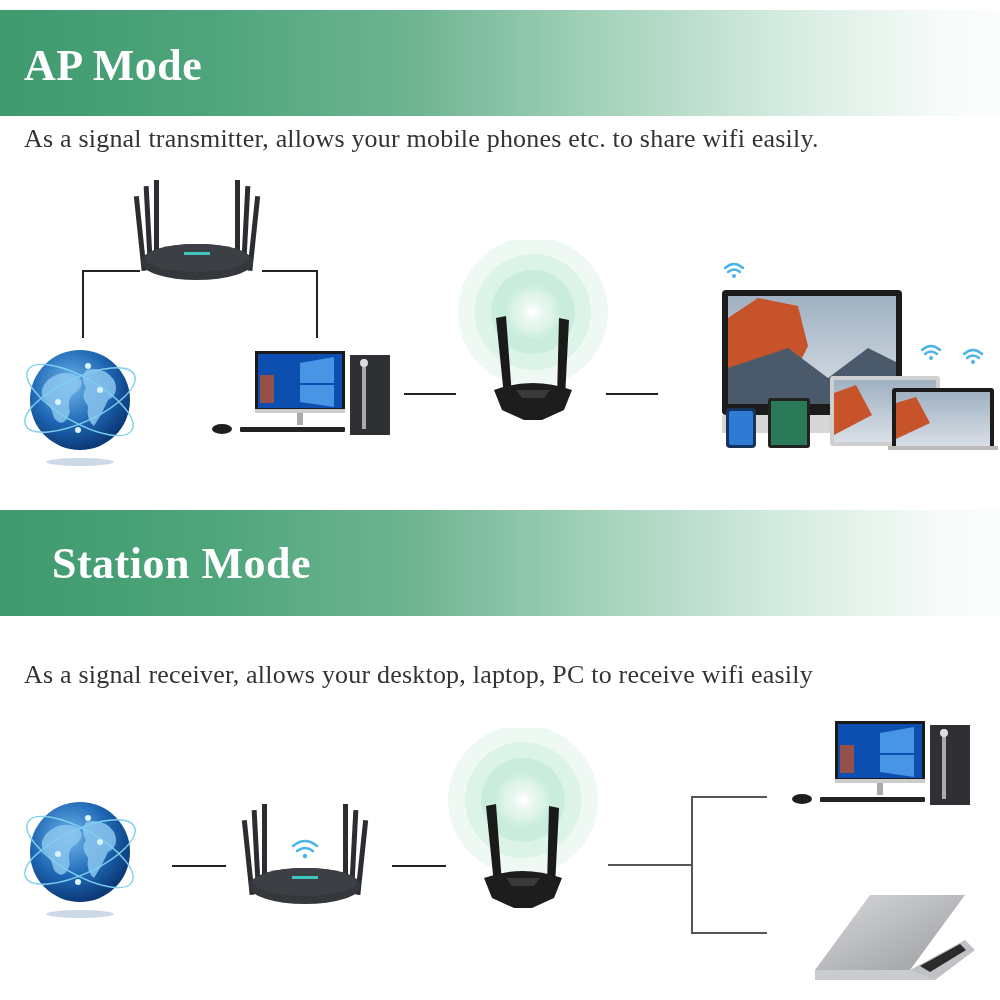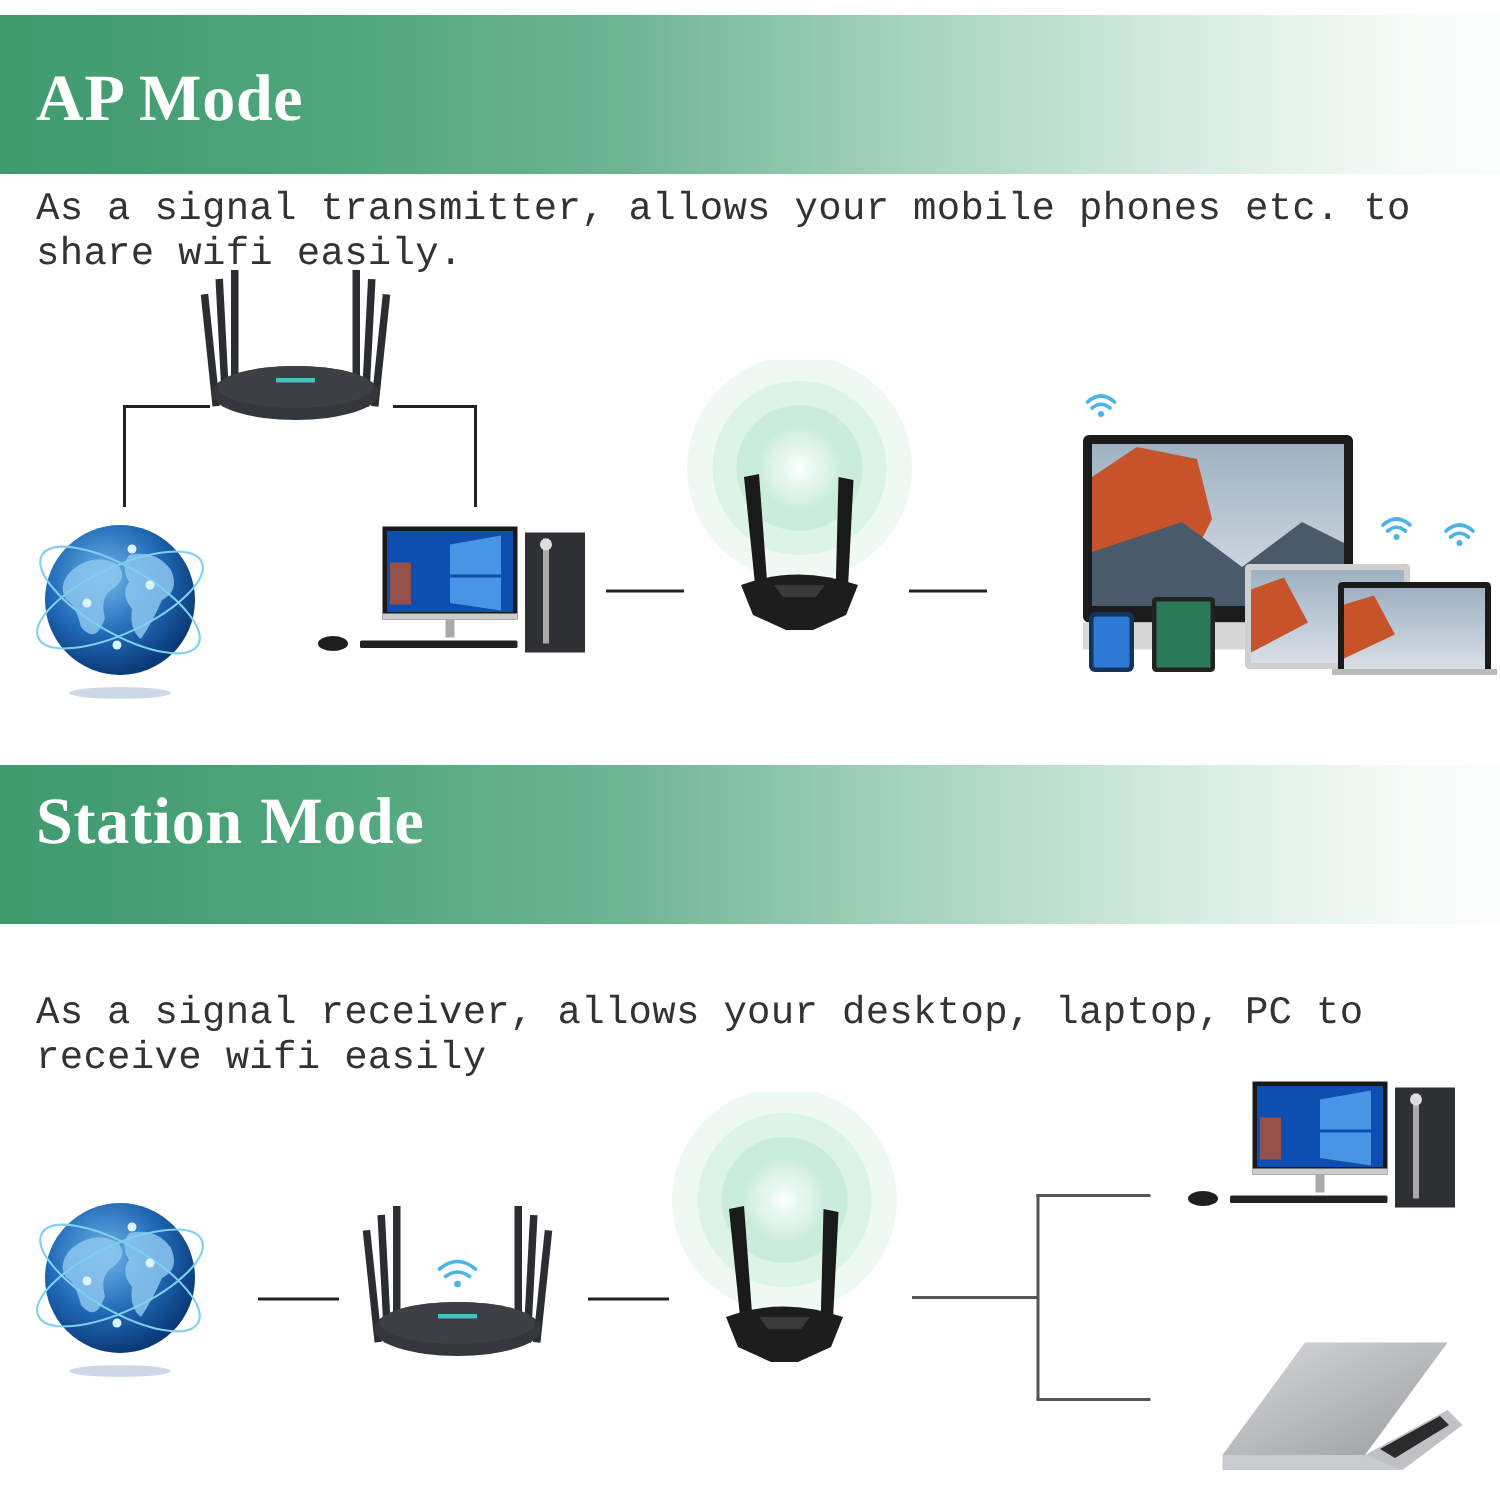--- a/index.html
+++ b/index.html
@@ -1,20 +1,20 @@
 <!DOCTYPE html>
 <html><head>
 <meta charset="utf-8">
 <style>
   html,body{margin:0;padding:0;background:#fff;}
   body{width:1000px;height:1000px;position:relative;overflow:hidden;font-family:"Liberation Serif","DejaVu Serif",serif;}
   .banner{position:absolute;left:0;width:1000px;height:106px;
     background:linear-gradient(90deg,#3f9a6e 0%,#4ea57b 20%,#6fb593 40%,#a5d3bc 58%,#d4ebe0 75%,#f6fbf8 90%,#ffffff 100%);padding-left:44px;}
   .banner-title{position:absolute;left:24px;color:#fff;font-weight:bold;font-size:44px;letter-spacing:0.5px;}
-  .subtitle{position:absolute;left:24px;color:#333;font-size:26px;letter-spacing:0.2px;font-family:Liberation Mono, monospace;}
+  .subtitle{position:absolute;left:24px;color:#333;font-size:26px;letter-spacing:0.2px;}
   .line{position:absolute;background:#222;}
   .line.grey{background:#555;}
   .obj{position:absolute;}
   svg{display:block;}
 </style>
 </head>
 <body>
 
 <div class="banner" style="top:10px;">
   <div class="banner-title" style="top:30px;">AP Mode</div>
@@ -140,21 +140,21 @@
     <path d="M122 135 l22 -8 l16 30 l-38 20z" fill="#c7532b"></path>
 
     <rect x="180" y="130" width="102" height="62" rx="3" fill="#1b1b1b"></rect>
     <rect x="184" y="134" width="94" height="54" fill="url(#sky)"></rect>
     <path d="M184 145 l20 -6 l14 26 l-34 16z" fill="#c7532b"></path>
     <rect x="176" y="188" width="110" height="4" fill="#bbb"></rect>
   </svg>
 </div>
 
 <div class="banner" style="top:510px;">
-  <div class="banner-title" style="top:12px;">Station Mode</div>
+  <div class="banner-title" style="top:28px;margin-left:28px;">Station Mode</div>
 </div>
 <div class="subtitle" style="top:660px;">As a signal receiver, allows your desktop, laptop, PC to receive wifi easily</div>
 
 <div class="line" style="left:172px;top:865px;width:54px;height:2px;"></div>
 <div class="line" style="left:392px;top:865px;width:54px;height:2px;"></div>
 <div class="line grey" style="left:608px;top:864px;width:84px;height:2px;"></div>
 <div class="line grey" style="left:691px;top:796px;width:2px;height:137px;"></div>
 <div class="line grey" style="left:691px;top:796px;width:76px;height:2px;"></div>
 <div class="line grey" style="left:691px;top:932px;width:76px;height:2px;"></div>
 

